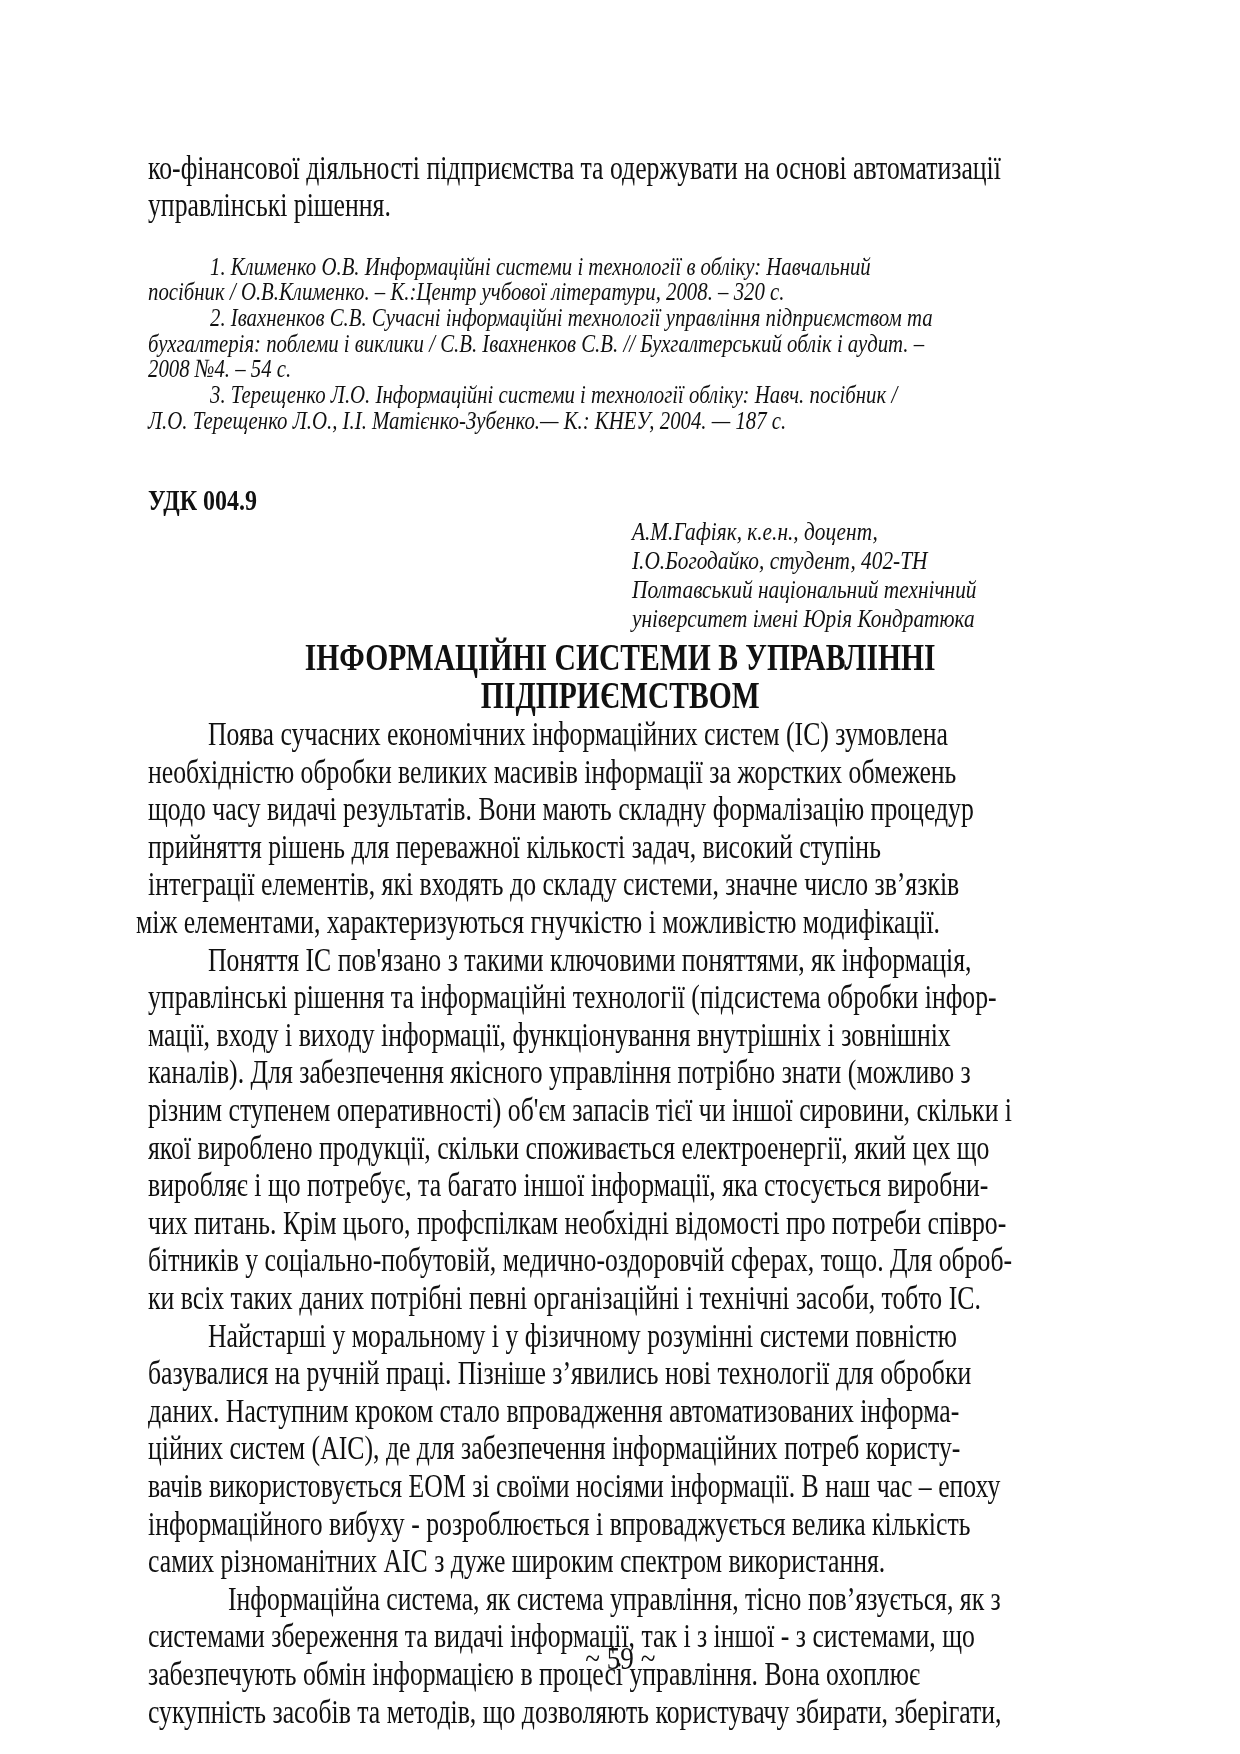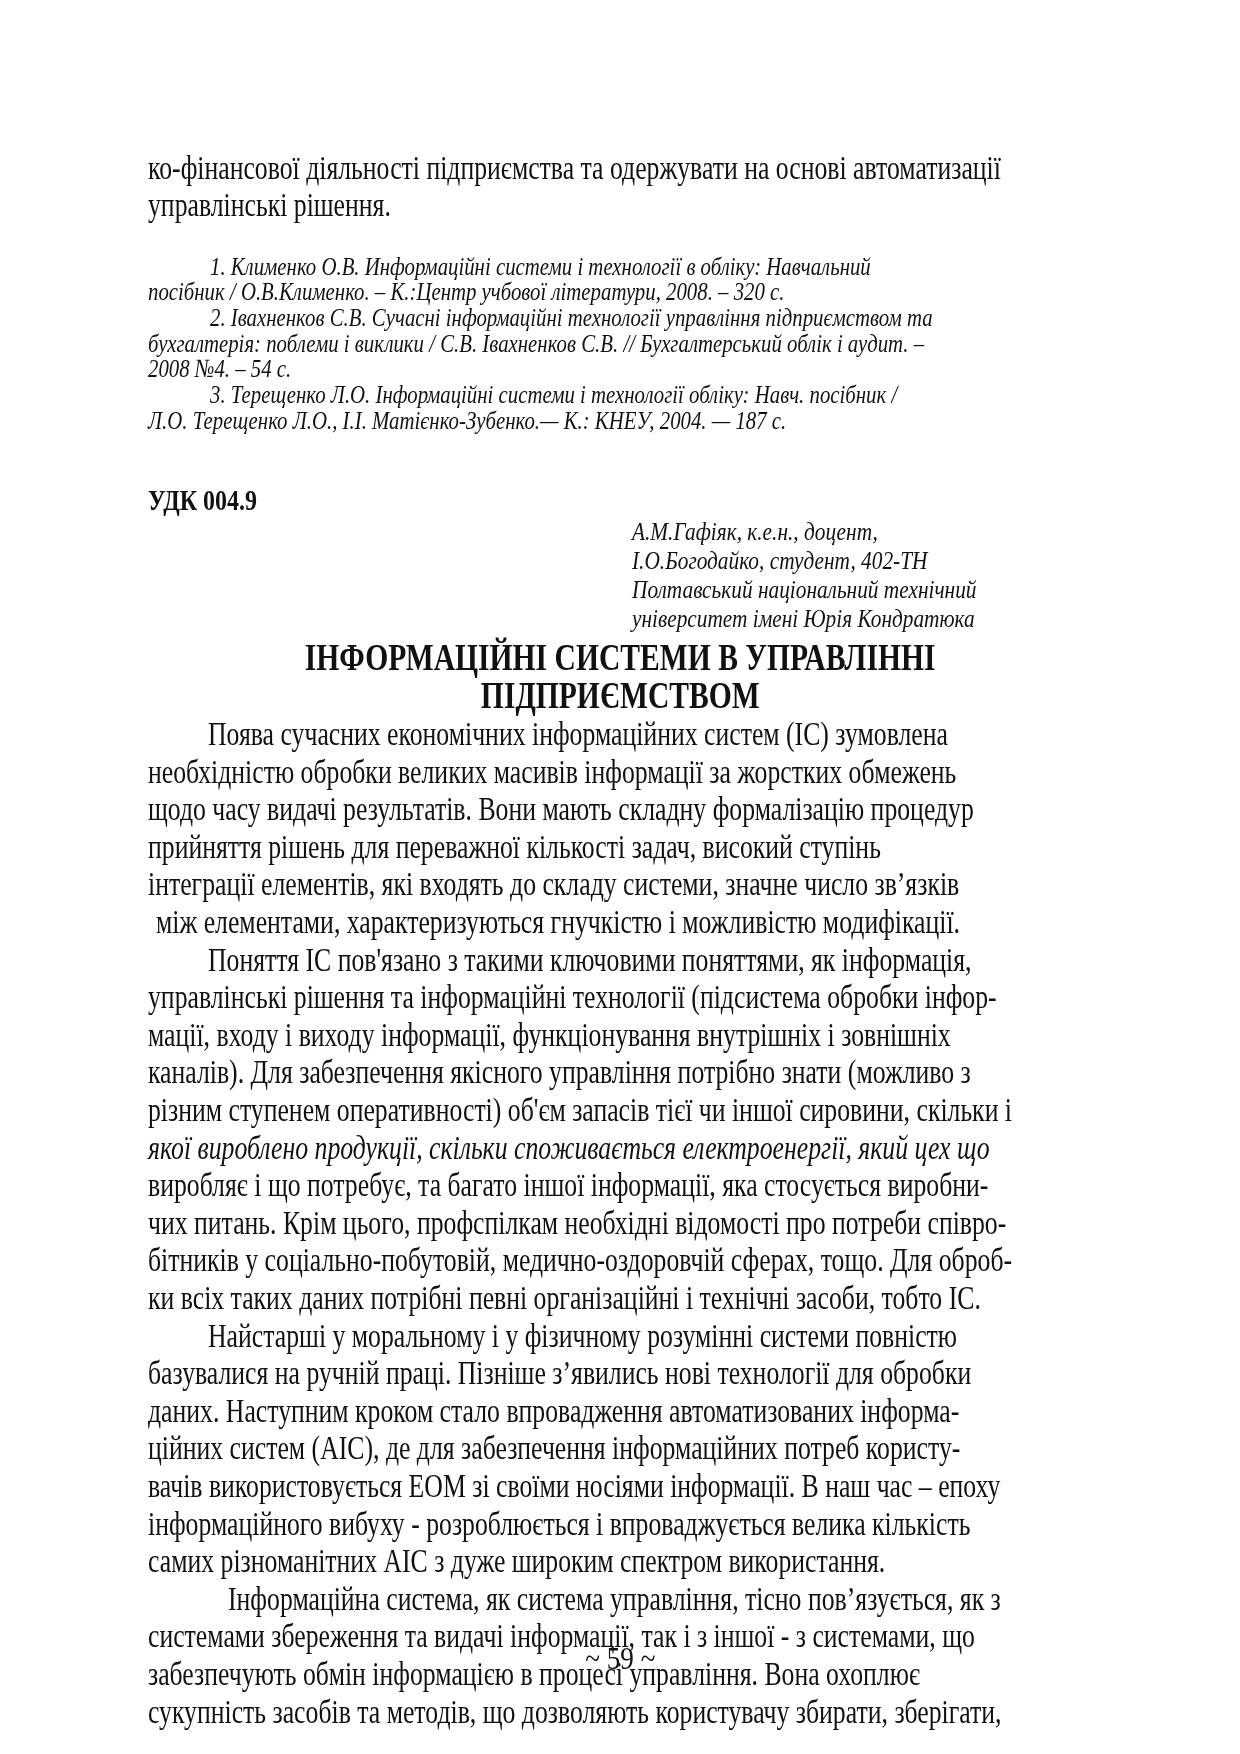--- a/index.html
+++ b/index.html
@@ -120,27 +120,27 @@
   <div class="line title-line centered" style="top:676px;">
     <span style="display:inline-block; transform:scaleX(0.80);">ПІДПРИЄМСТВОМ</span>
   </div>
 
   <div id="body-text">
       <div class="line body-line" style="top: 716px; left: 208px;"><span style="display: inline-block; transform-origin: 0px 0px; transform: scaleX(0.78);">Поява сучасних економічних інформаційних систем (ІС) зумовлена</span></div>
       <div class="line body-line" style="top: 754px; left: 148px;"><span style="display: inline-block; transform-origin: 0px 0px; transform: scaleX(0.78);">необхідністю обробки великих масивів інформації за жорстких обмежень</span></div>
       <div class="line body-line" style="top: 791px; left: 148px; text-align: right;"><span style="display: inline-block; transform-origin: 0px 0px; transform: scaleX(0.78);">щодо часу видачі результатів. Вони мають складну формалізацію процедур</span></div>
       <div class="line body-line" style="top: 829px; left: 148px;"><span style="display: inline-block; transform-origin: 0px 0px; transform: scaleX(0.78);">прийняття рішень для переважної кількості задач, високий ступінь</span></div>
       <div class="line body-line" style="top: 866px; left: 148px;"><span style="display: inline-block; transform-origin: 0px 0px; transform: scaleX(0.78);">інтеграції елементів, які входять до складу системи, значне число зв’язків</span></div>
-      <div class="line body-line" style="top: 904px; left: 156px;"><span style="display: inline-block; transform-origin: 0px 0px; transform: scaleX(0.78);">між елементами, характеризуються гнучкістю і можливістю модифікації.</span></div>
+      <div class="line body-line" style="top: 904px; left: 136px;"><span style="display: inline-block; transform-origin: 0px 0px; transform: scaleX(0.78);">між елементами, характеризуються гнучкістю і можливістю модифікації.</span></div>
       <div class="line body-line" style="top: 942px; left: 208px;"><span style="display: inline-block; transform-origin: 0px 0px; transform: scaleX(0.78);">Поняття ІС пов'язано з такими ключовими поняттями, як інформація,</span></div>
       <div class="line body-line" style="top: 979px; left: 148px;"><span style="display: inline-block; transform-origin: 0px 0px; transform: scaleX(0.78);">управлінські рішення та інформаційні технології (підсистема обробки інфор-</span></div>
       <div class="line body-line" style="top: 1017px; left: 148px;"><span style="display: inline-block; transform-origin: 0px 0px; transform: scaleX(0.78);">мації, входу і виходу інформації, функціонування внутрішніх і зовнішніх</span></div>
       <div class="line body-line" style="top: 1054px; left: 148px;"><span style="display: inline-block; transform-origin: 0px 0px; transform: scaleX(0.78);">каналів). Для забезпечення якісного управління потрібно знати (можливо з</span></div>
       <div class="line body-line" style="top: 1092px; left: 148px;"><span style="display: inline-block; transform-origin: 0px 0px; transform: scaleX(0.78);">різним ступенем оперативності) об'єм запасів тієї чи іншої сировини, скільки і</span></div>
-      <div class="line body-line" style="top: 1130px; left: 148px; font-style: italic;"><span style="display: inline-block; transform-origin: 0px 0px; transform: scaleX(0.78);">якої вироблено продукції, скільки споживається електроенергії, який цех що</span></div>
+      <div class="line body-line" style="top: 1130px; left: 148px;"><span style="display: inline-block; transform-origin: 0px 0px; transform: scaleX(0.78);">якої вироблено продукції, скільки споживається електроенергії, який цех що</span></div>
       <div class="line body-line" style="top: 1167px; left: 148px;"><span style="display: inline-block; transform-origin: 0px 0px; transform: scaleX(0.78);">виробляє і що потребує, та багато іншої інформації, яка стосується виробни-</span></div>
       <div class="line body-line" style="top: 1205px; left: 148px;"><span style="display: inline-block; transform-origin: 0px 0px; transform: scaleX(0.78);">чих питань. Крім цього, профспілкам необхідні відомості про потреби співро-</span></div>
       <div class="line body-line" style="top: 1242px; left: 148px;"><span style="display: inline-block; transform-origin: 0px 0px; transform: scaleX(0.78);">бітників у соціально-побутовій, медично-оздоровчій сферах, тощо. Для оброб-</span></div>
       <div class="line body-line" style="top: 1280px; left: 148px;"><span style="display: inline-block; transform-origin: 0px 0px; transform: scaleX(0.78);">ки всіх таких даних потрібні певні організаційні і технічні засоби, тобто ІС.</span></div>
       <div class="line body-line" style="top: 1318px; left: 208px;"><span style="display: inline-block; transform-origin: 0px 0px; transform: scaleX(0.78);">Найстарші у моральному і у фізичному розумінні системи повністю</span></div>
       <div class="line body-line" style="top: 1355px; left: 148px;"><span style="display: inline-block; transform-origin: 0px 0px; transform: scaleX(0.78);">базувалися на ручній праці. Пізніше з’явились нові технології для обробки</span></div>
       <div class="line body-line" style="top: 1393px; left: 148px;"><span style="display: inline-block; transform-origin: 0px 0px; transform: scaleX(0.78);">даних. Наступним кроком стало впровадження автоматизованих інформа-</span></div>
       <div class="line body-line" style="top: 1430px; left: 148px;"><span style="display: inline-block; transform-origin: 0px 0px; transform: scaleX(0.78);">ційних систем (АІС), де для забезпечення інформаційних потреб користу-</span></div>
       <div class="line body-line" style="top: 1468px; left: 148px;"><span style="display: inline-block; transform-origin: 0px 0px; transform: scaleX(0.78);">вачів використовується ЕОМ зі своїми носіями інформації. В наш час – епоху</span></div>
       <div class="line body-line" style="top: 1506px; left: 148px;"><span style="display: inline-block; transform-origin: 0px 0px; transform: scaleX(0.78);">інформаційного вибуху - розроблюється і впроваджується велика кількість</span></div>

